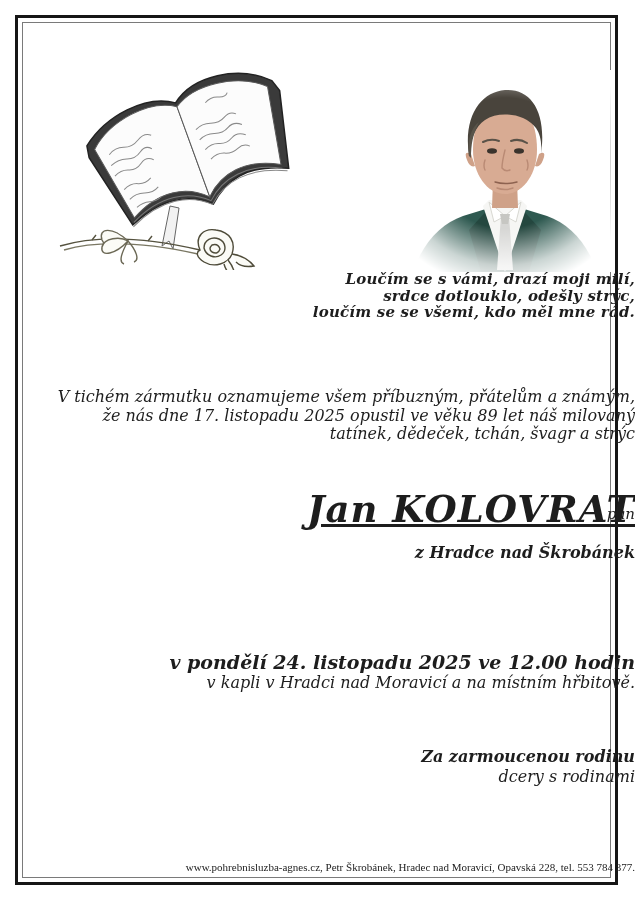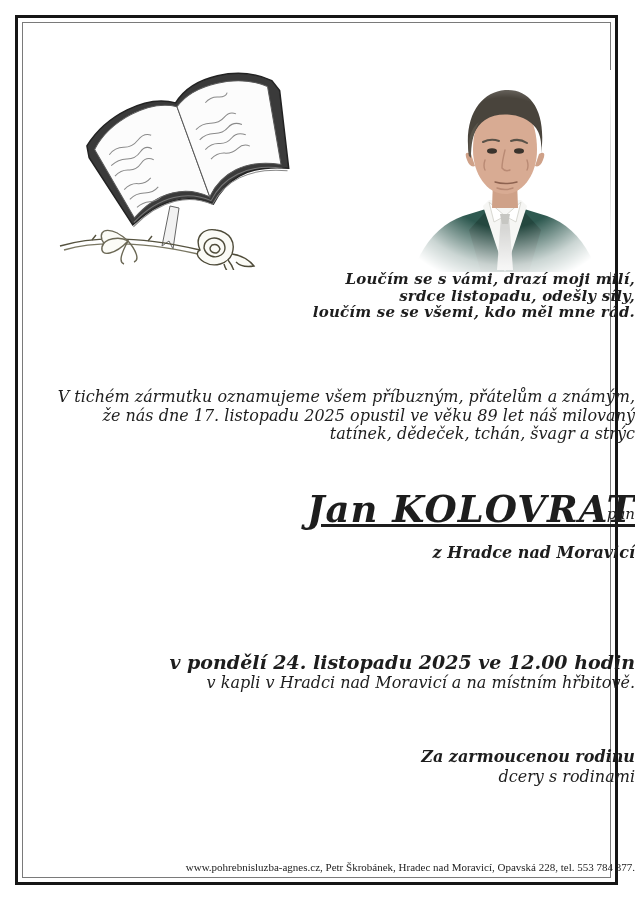--- a/index.html
+++ b/index.html
@@ -141,33 +141,33 @@
       <path d="M88,90 q-2,6 0,10 M130,90 q2,6 0,10"></path>
       <path d="M98,112 q10,3 22,0" stroke="#8d6250"></path>
       <path d="M100,118 q8,3 16,0"></path>
     </g>
   </g>
   <rect x="0" y="0" width="216" height="202" fill="url(#vig)"></rect>
 </svg>
 
 <div class="abs verse">
   <div>Loučím se s vámi, drazí moji milí,</div>
-  <div>srdce listopadu, odešly síly,</div>
+  <div>srdce dotlouklo, odešly strýc,</div>
   <div>loučím se se všemi, kdo měl mne rád.</div>
 </div>
 
 <div class="abs announce">
   <div>V tichém zármutku oznamujeme všem příbuzným, přátelům a známým,</div>
   <div>že nás dne 17. listopadu 2025 opustil ve věku 89 let náš milovaný</div>
   <div>tatínek, dědeček, tchán, švagr a strýc</div>
 </div>
 
 <div class="abs pan">pan</div>
 <div class="abs name">Jan KOLOVRAT</div>
-<div class="abs origin">z Hradce nad Moravicí</div>
+<div class="abs origin">z Hradce nad Škrobánek</div>
 
 <div class="abs funeral">
   <div class="big">v pondělí 24. listopadu 2025 ve 12.00 hodin</div>
   <div>v kapli v Hradci nad Moravicí a na místním hřbitově.</div>
 </div>
 
 <div class="abs closing">
   <div class="b">Za zarmoucenou rodinu</div>
   <div>dcery s rodinami</div>
 </div>

